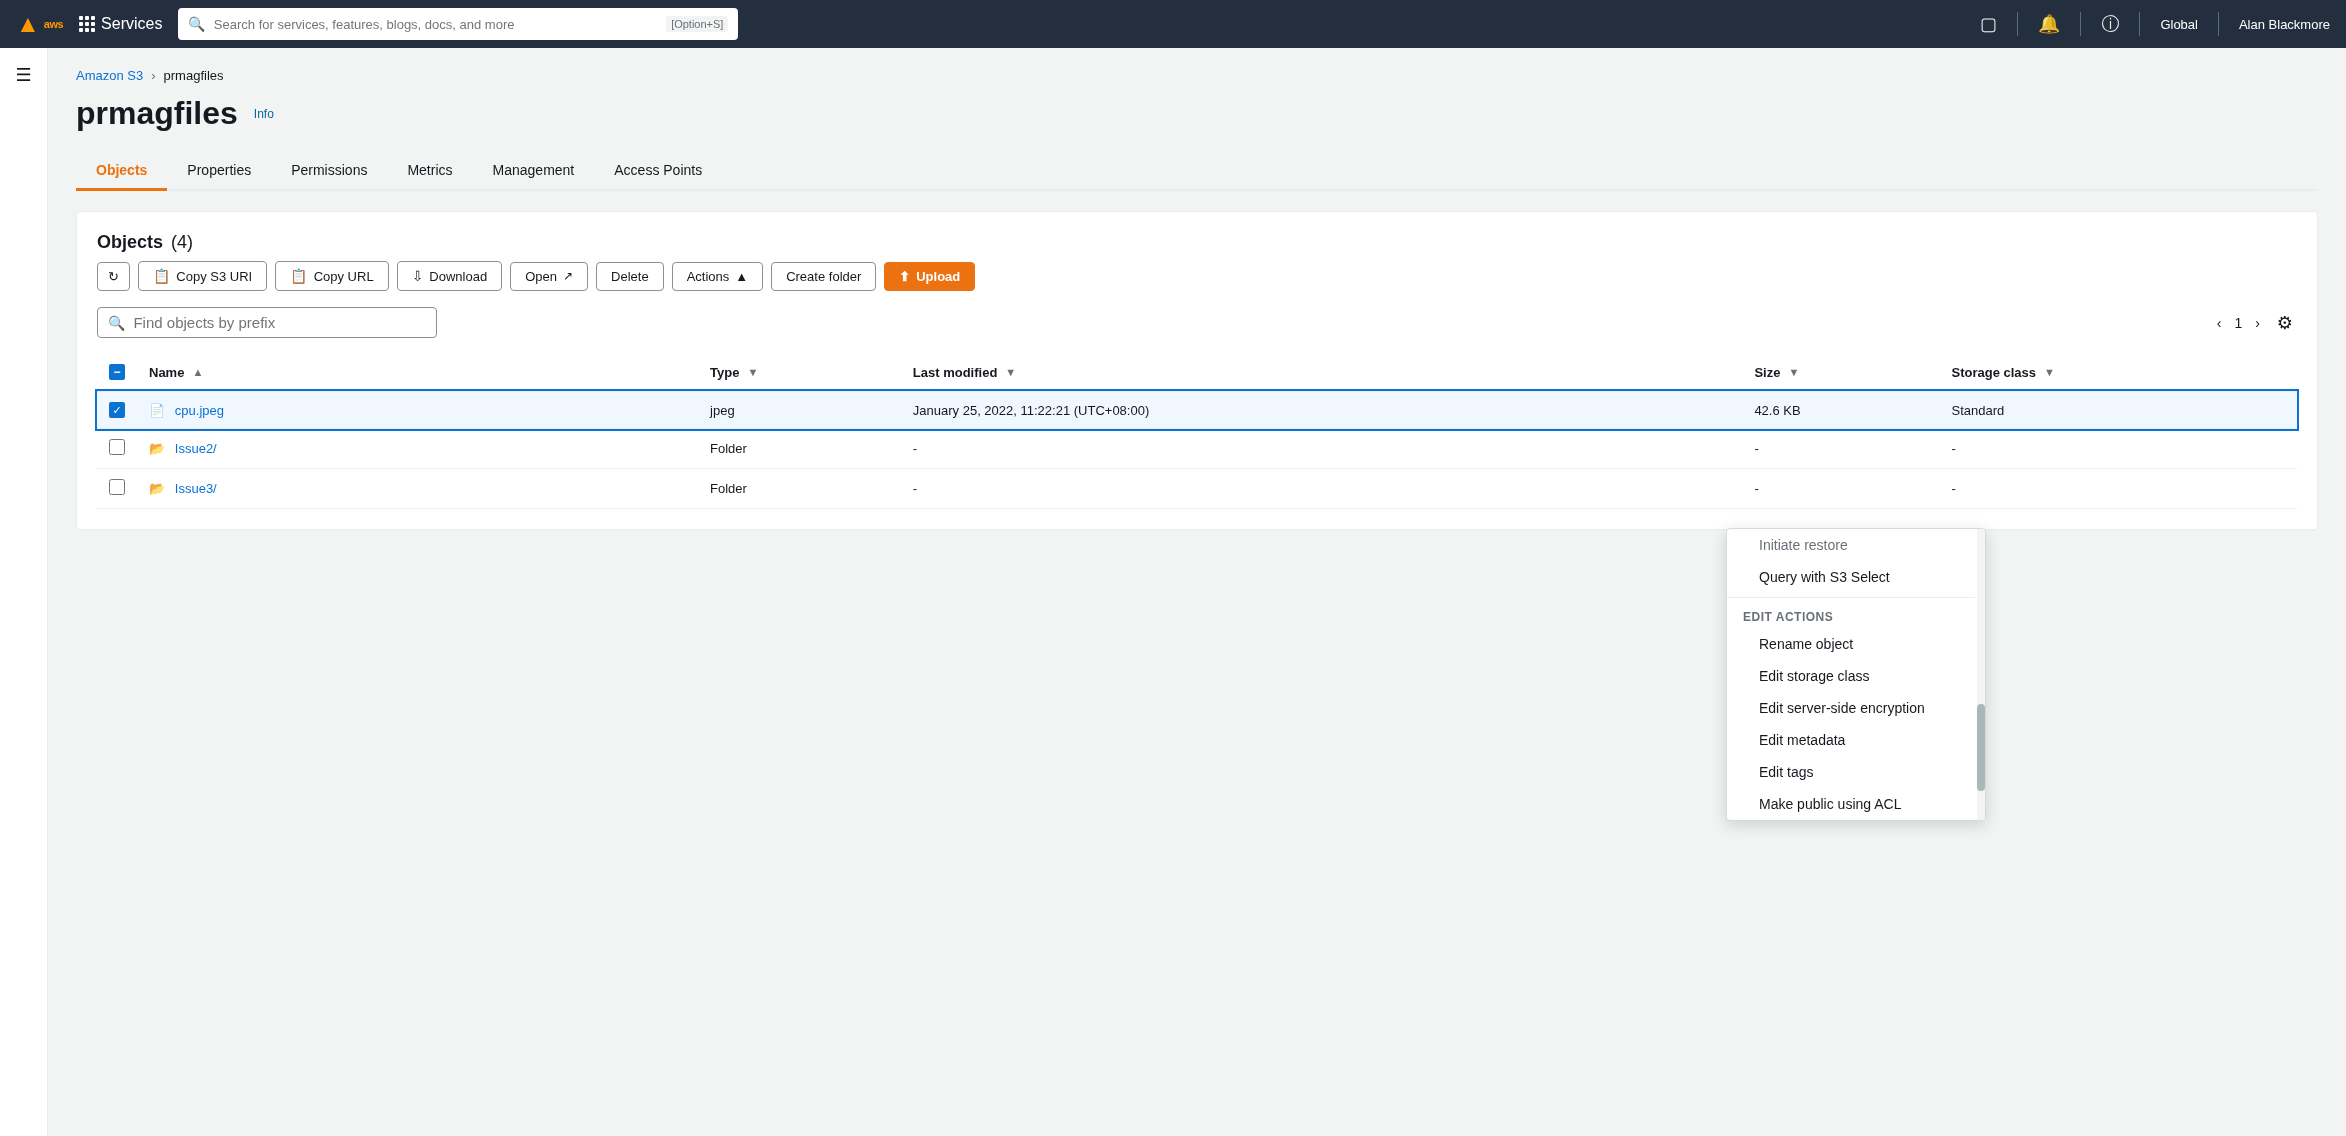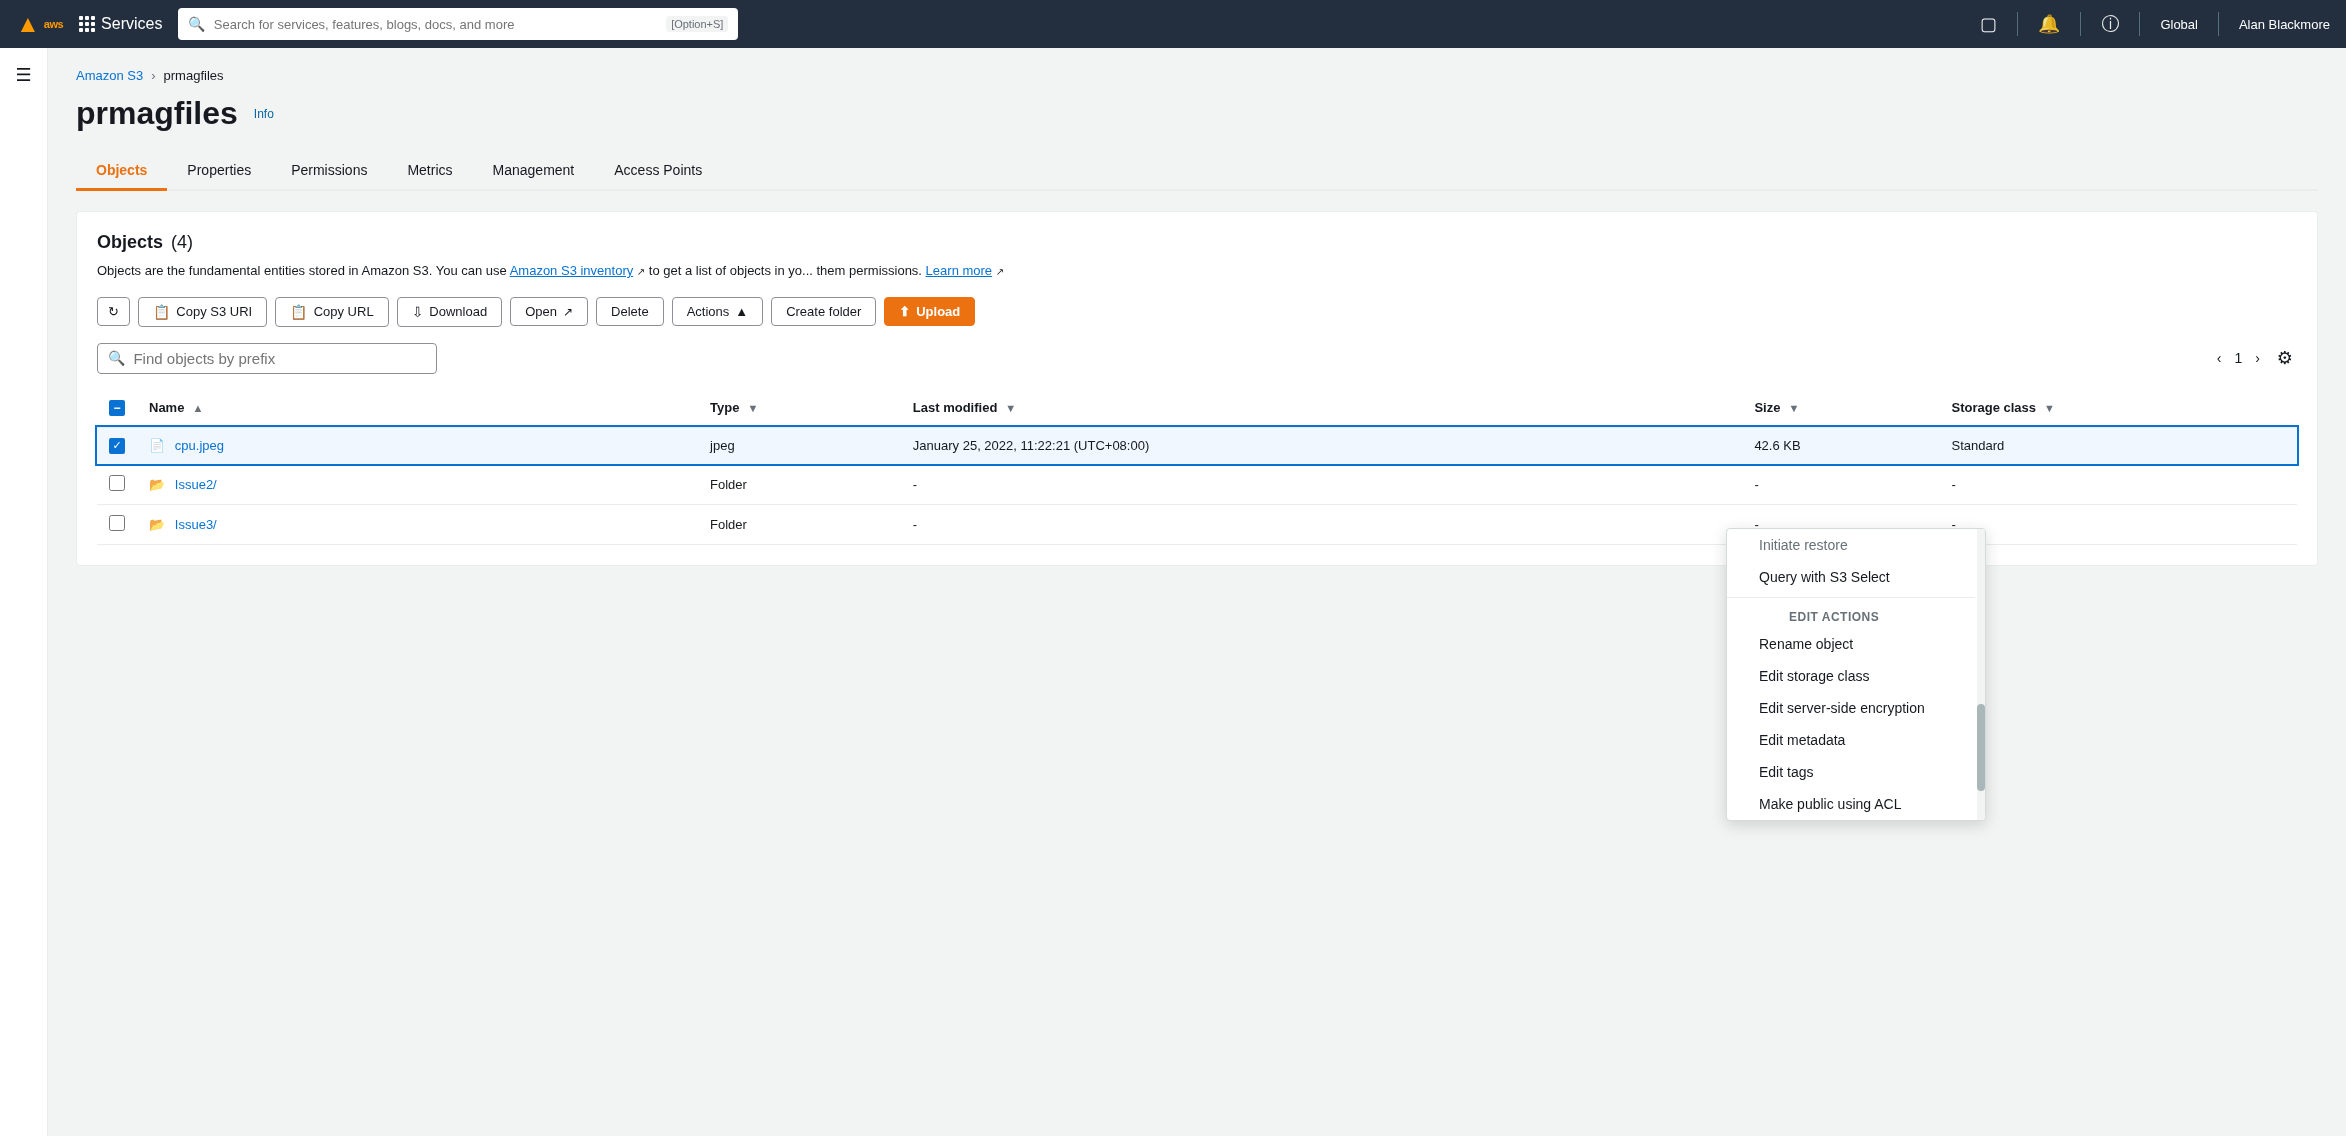--- a/index.html
+++ b/index.html
@@ -341,21 +341,20 @@
       min-width: 260px;
       overflow: hidden;
     }
     .dropdown-section-label {
       padding: 8px 16px 4px;
       font-size: 12px;
       font-weight: 700;
       color: #687078;
       text-transform: uppercase;
       letter-spacing: 0.5px;
-      margin-left: 46px;
     }
     .dropdown-item {
       padding: 8px 32px;
       font-size: 14px;
       color: #16191f;
       cursor: pointer;
       white-space: nowrap;
     }
     .dropdown-item.dimmed { color: #687078; }
     .dropdown-divider { height: 1px; background: #eaeded; margin: 4px 0; }
@@ -461,28 +460,20 @@
       </div>
     </div>
 
     <div class="content-panel">
 
       <div class="panel-header">
         <span class="panel-title">Objects</span>
         <span class="panel-count">(4)</span>
       </div>
 
-      <p class="panel-desc">
-        Objects are the fundamental entities stored in Amazon S3. You can use
-        <a href="#">Amazon S3 inventory</a>
-        <span style="font-size:10px;">↗</span>
-        to get a list of objects in yo... them permissions.
-        <a href="#">Learn more</a>
-        <span style="font-size:10px;">↗</span>
-      </p>
 
       <div class="action-buttons">
         <button class="btn btn-refresh">
           <span>↻</span>
         </button>
         <button class="btn">
           <span class="btn-icon">📋</span>
           <span>Copy S3 URI</span>
         </button>
         <button class="btn">

